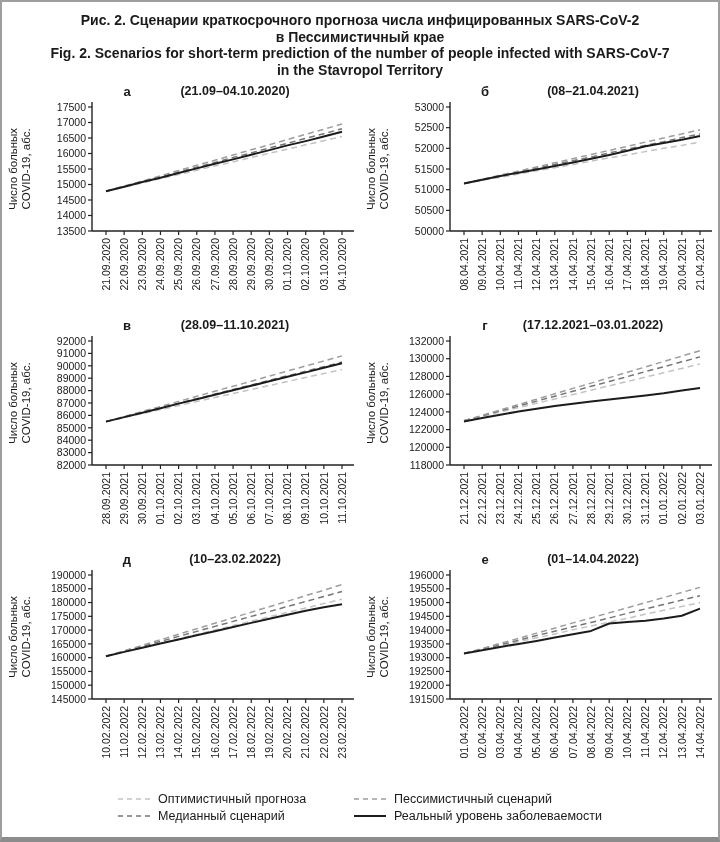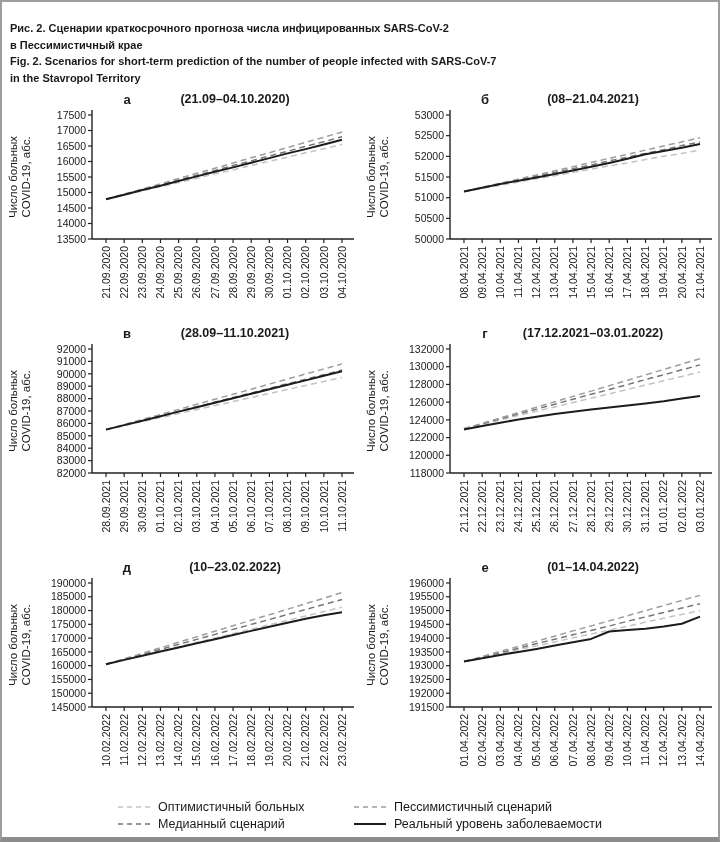--- a/index.html
+++ b/index.html
@@ -2,21 +2,21 @@
 <html><head>
 <meta charset="utf-8">
 <style>
   html,body { margin:0; padding:0; background:#fff; }
   body { width:720px; height:842px; font-family:"Liberation Sans", sans-serif; color:#1a1a1a; }
   .frame {
     box-sizing:border-box; width:720px; height:842px;
     border:2px solid #9e9e9e; border-bottom:5px solid #8c8c8c;
     padding-top:6px; overflow:hidden; background:#fff;
   }
-  .fig-title { font-weight:bold; font-size:11px; line-height:16.5px; margin:12px 8px 6px; }
+  .fig-title { text-align:center; font-weight:bold; font-size:14px; line-height:16.5px; margin:4px 8px 6px; }
   .charts-grid { display:grid; grid-template-columns:358px 358px; width:716px; }
   .chart-cell { height:234px; position:relative; }
   .chart-title { position:relative; height:16px; font-size:12.5px; }
   .chart-letter { position:absolute; left:125px; transform:translateX(-50%); font-weight:bold; font-size:13px; }
   .chart-period { position:absolute; left:233px; transform:translateX(-50%); white-space:nowrap;font-weight:bold; }
   .chart-svg { display:block; }
   .chart-svg text { font-family:"Liberation Sans", sans-serif; fill:#1a1a1a; }
   .legend { display:grid; grid-template-columns:236px max-content; justify-content:center; row-gap:3px; margin-top:6px; font-size:12.5px; }
   .legend-item { display:flex; align-items:center; }
   .legend-item svg { margin-right:8px; flex:0 0 auto; }
@@ -416,21 +416,21 @@
         </svg>
     </div>
 
   </div>
 
   <div class="legend">
     <div class="legend-item">
       <svg width="32" height="6">
           <line x1="0" y1="3" x2="32" y2="3" stroke="#c3c3c3" stroke-width="1.6" stroke-dasharray="5 4"></line>
         </svg>
-      <span class="legend-label">Оптимистичный больных</span>
+      <span class="legend-label">Оптимистичный прогноза</span>
     </div>
     <div class="legend-item">
       <svg width="32" height="6">
           <line x1="0" y1="3" x2="32" y2="3" stroke="#9d9d9d" stroke-width="1.6" stroke-dasharray="5 4"></line>
         </svg>
       <span class="legend-label">Пессимистичный сценарий</span>
     </div>
     <div class="legend-item">
       <svg width="32" height="6">
           <line x1="0" y1="3" x2="32" y2="3" stroke="#757575" stroke-width="1.6" stroke-dasharray="5 4"></line>

